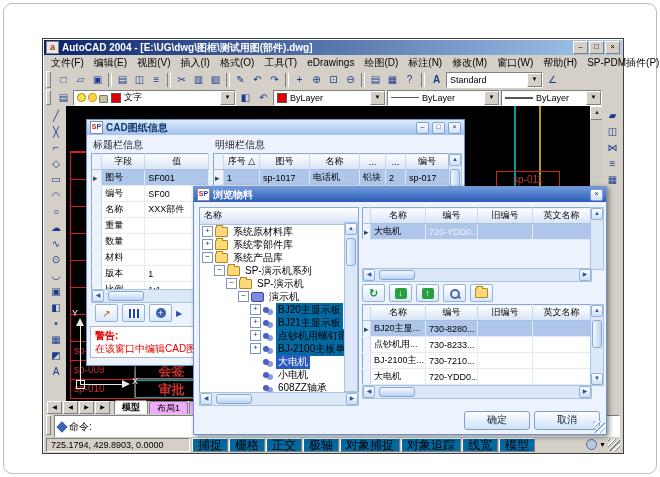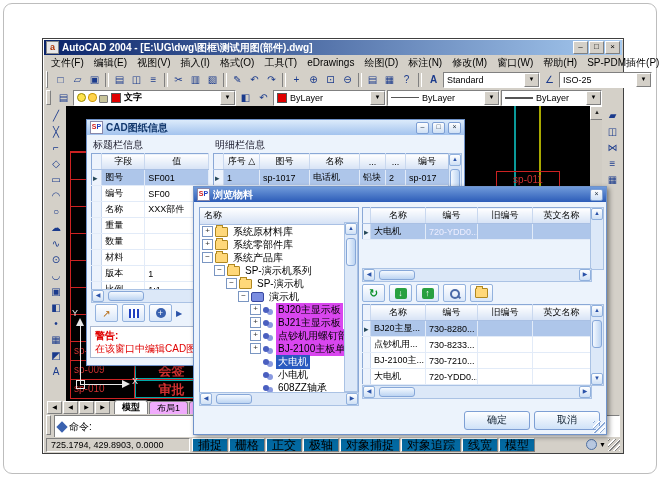--- a/index.html
+++ b/index.html
@@ -154,21 +154,21 @@
   .trow{display:flex;align-items:center;height:13px;white-space:nowrap;}
   .texp{width:9px;height:9px;border:1px solid #7a96c2;background:#fff;font-size:8px;line-height:7px;
     text-align:center;color:#333;flex:none;margin-right:2px;}
   .texp.none{visibility:hidden;}
   .ticon{flex:none;margin-right:3px;}
   .ti-folder{width:11px;height:8px;background:#ffd87a;border:1px solid #b08820;border-radius:1px;position:relative;}
   .ti-folder::before{content:"";position:absolute;left:0;top:-3px;width:5px;height:2px;background:#ffd87a;border:1px solid #b08820;border-bottom:none;}
   .ti-machine{width:11px;height:8px;background:#7a8ce0;border:1px solid #3848a0;border-radius:2px;}
   .ti-part{width:6px;height:6px;border-radius:50%;background:#4a5fc0;box-shadow:4px 2px 0 #8a9ae0;margin-right:7px;}
   .tlabel{font-size:10px;padding:0 2px;}
-  .tlabel.highlight{background:#d946ef;}
+  .tlabel.highlight{background:#0369a1;}
   .tlabel.selected{background:#2a5ac0;color:#fff;}
 
   .xp-push{position:absolute;width:64px;height:17px;background:linear-gradient(#fdfeff,#cfe2f8);
     border:1px solid #7d9fd4;border-radius:3px;font-size:10px;text-align:center;line-height:16px;color:#123;}
   .dlg-grip{position:absolute;right:1px;bottom:1px;width:12px;height:12px;background:
     repeating-linear-gradient(135deg,#fff 0 1px,#8aa8d6 1px 2px,transparent 2px 4px);}
 </style>
 </head>
 <body>
 
@@ -273,32 +273,28 @@
       <span class="tbtn">
           <span style="color:#1a3a8c;font-weight:bold;">A</span>
         </span>
       <span class="combo" style="width:92px;gap:6px;">
         <span>Standard</span>
         <span class="arrow">▼</span>
       </span>
       <span class="tbtn">
           <span>∠</span>
         </span>
-      <span class="combo" style="width:88px;">
-        <span>ISO-25</span>
-        <span class="arrow">▼</span>
-      </span>
     </div>
 
     <div class="tb tb2">
       <span class="grip"></span>
       <span class="tbtn">
           <span>▤</span>
         </span>
-      <span class="combo" style="width:158px;font-weight:bold;">
+      <span class="combo" style="width:158px;">
         <span class="mi-bulb"></span>
         <span class="mi-sun"></span>
         <span class="mi-lock"></span>
         <span class="swatch"></span>
         <span>文字</span>
         <span class="arrow">▼</span>
       </span>
       <span class="tbtn">
           <span>◧</span>
         </span>

